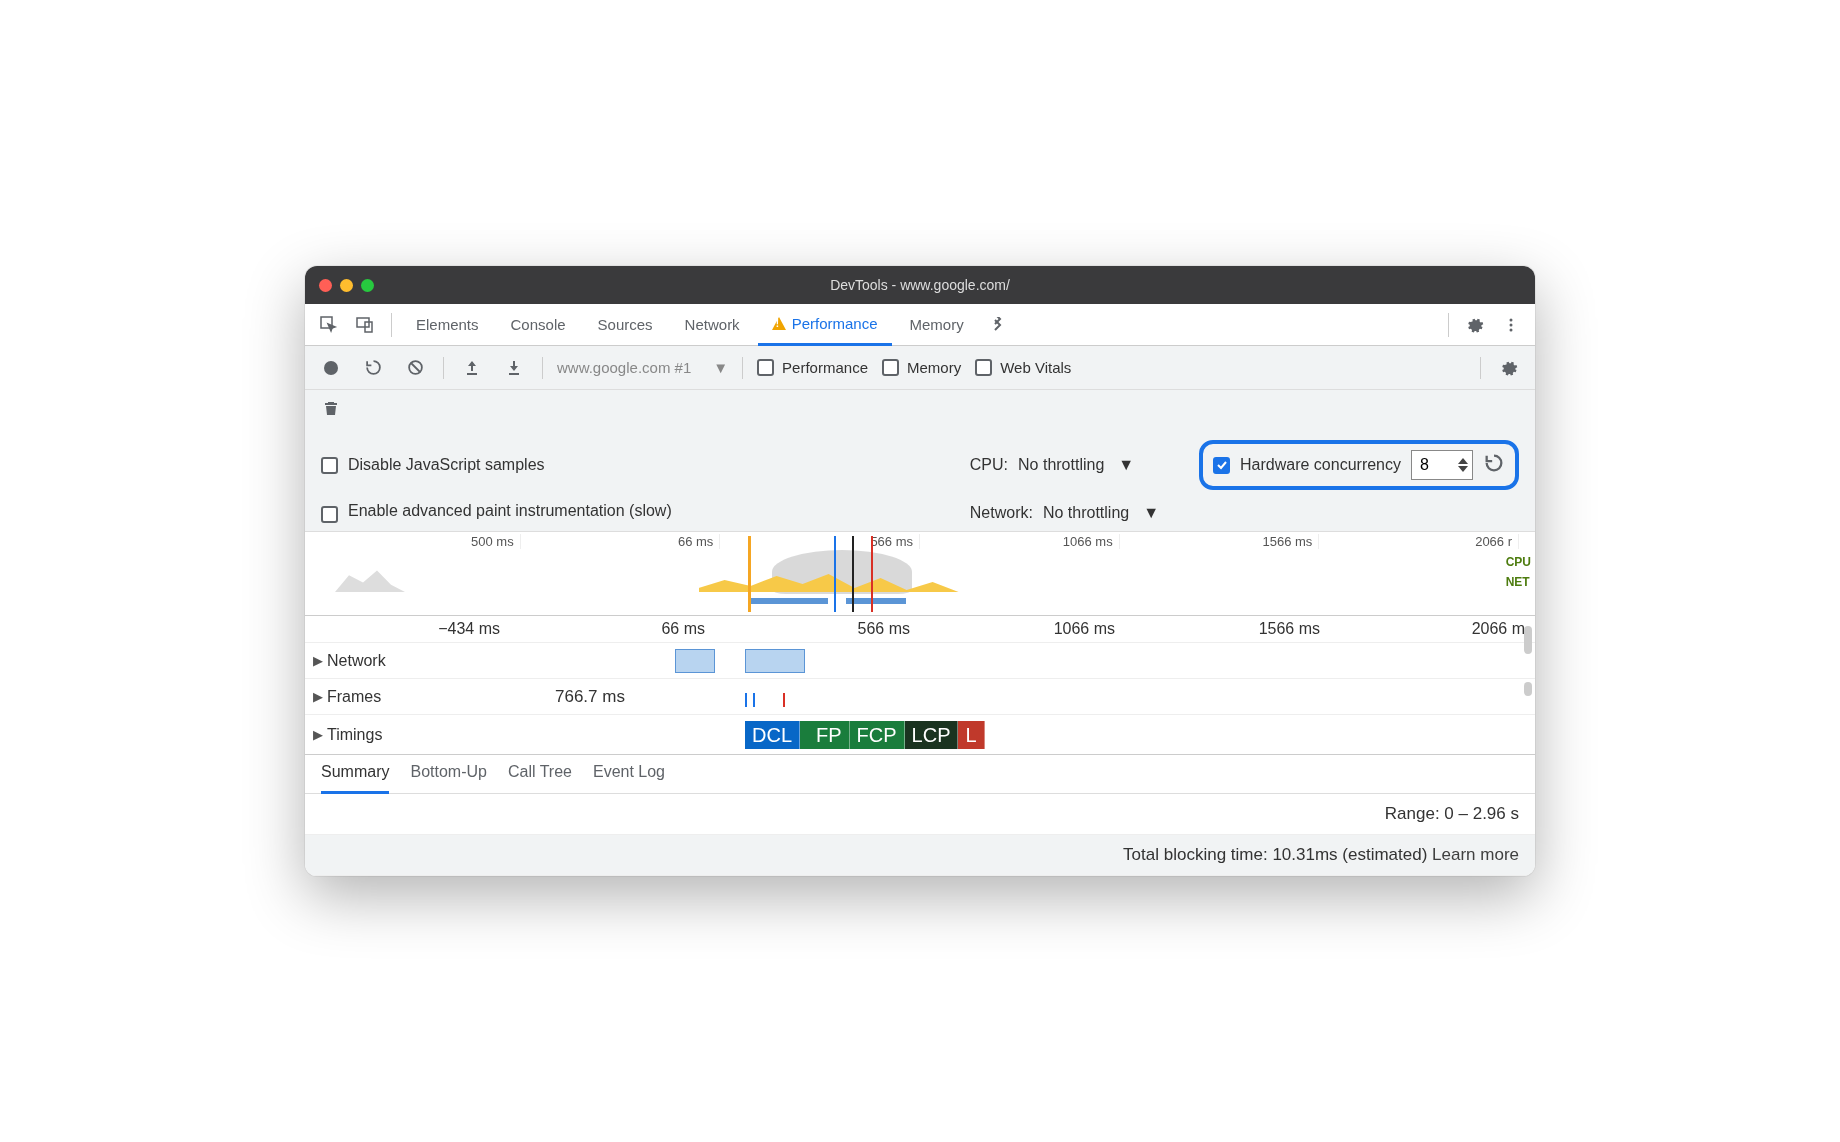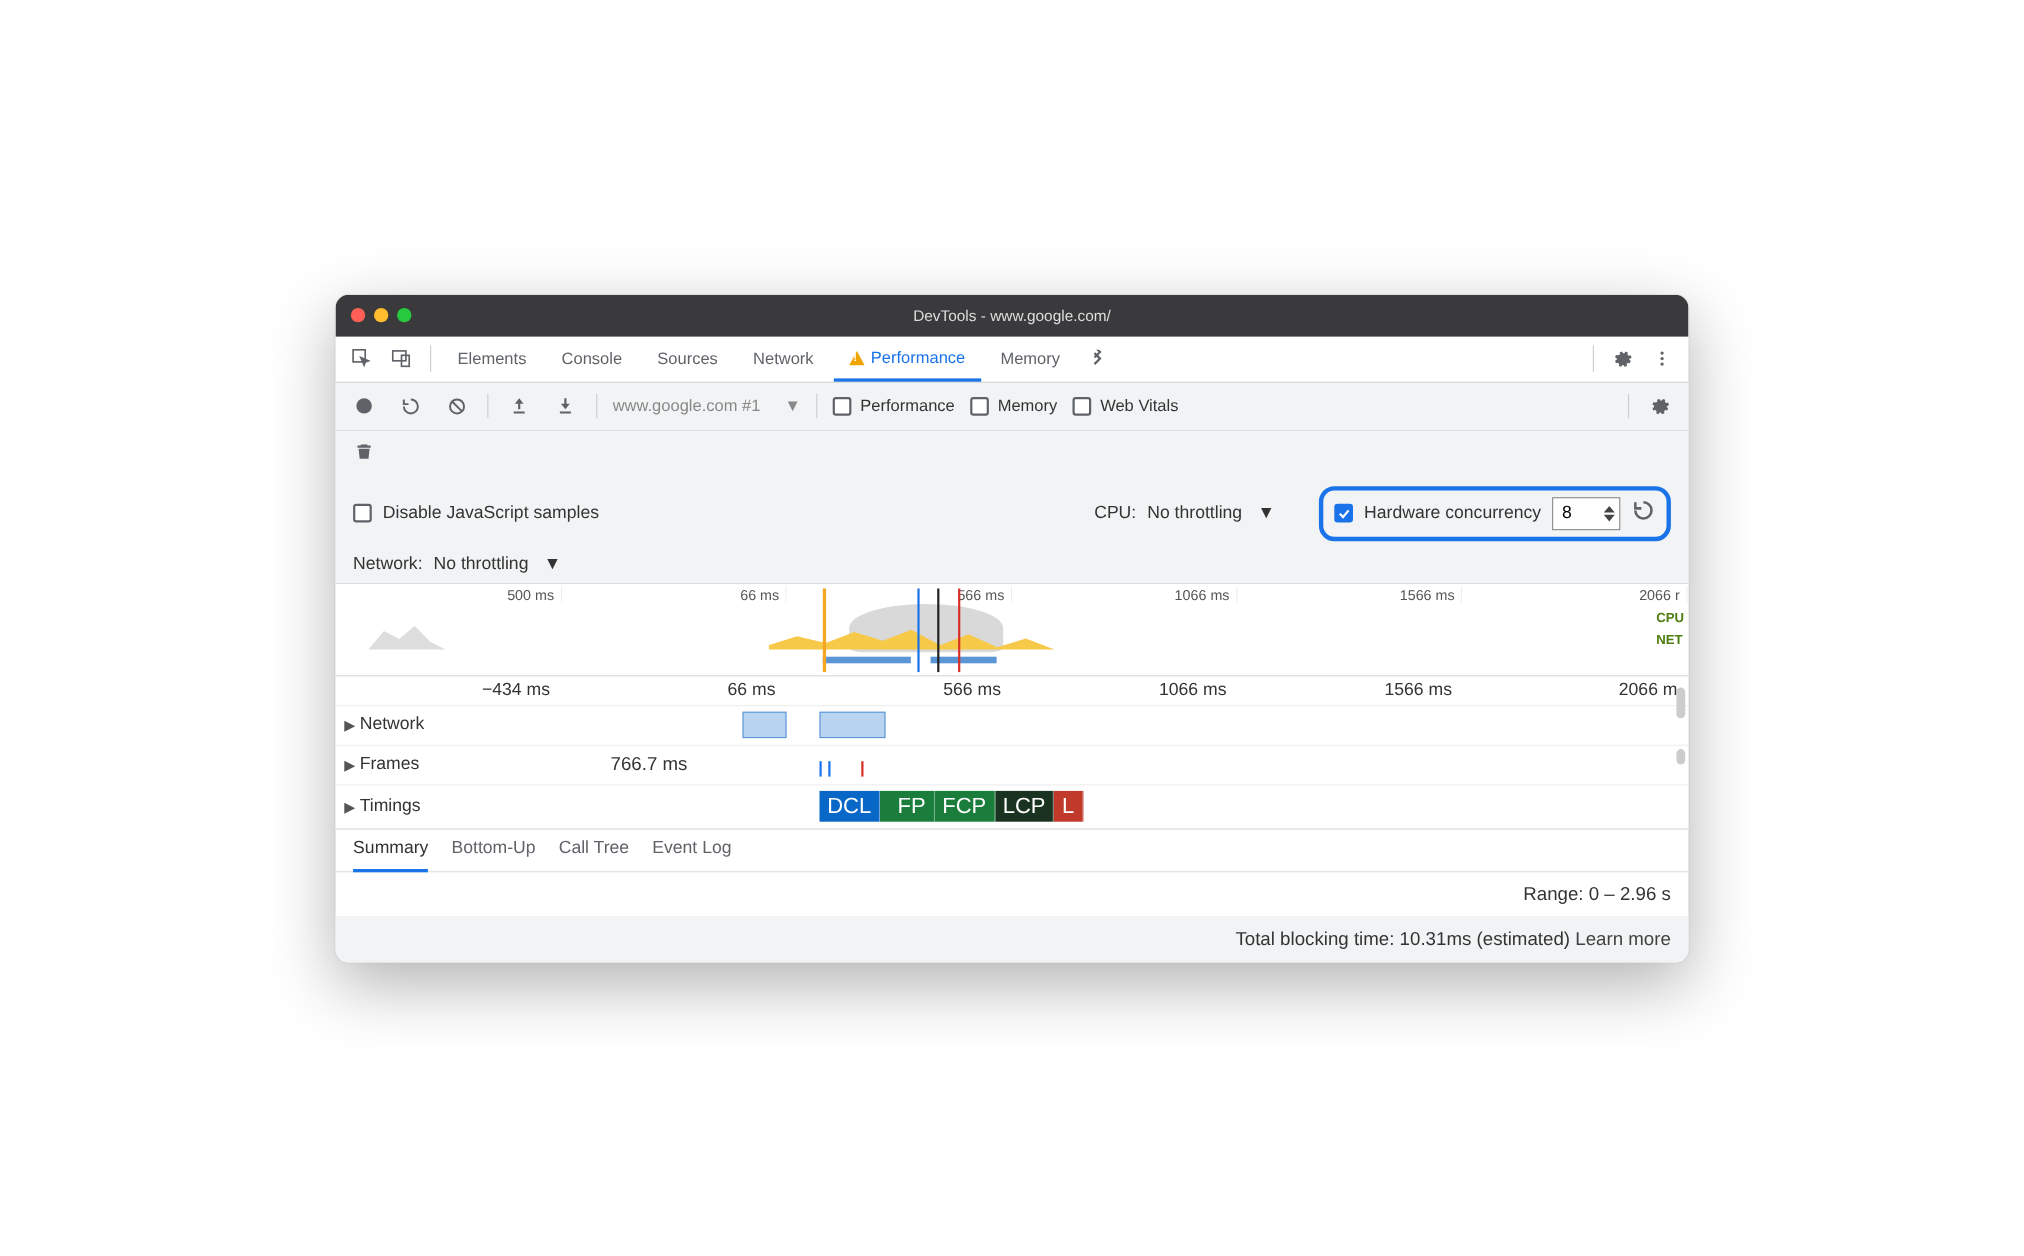--- a/index.html
+++ b/index.html
@@ -93,21 +93,21 @@
   justify-content:space-between; padding:0 4px 0 8px; font-size:16px; background:#fff;
 }
 .spin { display:flex; flex-direction:column; gap:0; }
 .spin div { width:0; height:0; border-left:5px solid transparent; border-right:5px solid transparent; cursor:pointer;}
 .spin .up { border-bottom:6px solid #444; margin-bottom:2px;}
 .spin .dn { border-top:6px solid #444; }
 
 .overview {
   height: 84px; border-bottom:1px solid #ccc; position:relative; background:#fff;
 }
-.overview .ruler { display:flex; font-size:13px; color:#555; padding:2px 1px 0; }
+.overview .ruler { display:flex; font-size:13px; color:#555; padding:2px 16px 0; }
 .overview .ruler span { flex:1; text-align:right; padding-right:6px; border-right:1px solid #eee; }
 .overview .labels { position:absolute; right:4px; top:20px; font-size:12px; font-weight:bold; color:#4d7c0f; text-align:left; line-height:20px;}
 .cpu-blob { position:absolute; left:38%; top:18px; width:140px; height:44px; background:#d0d0d0; border-radius:50% 50% 10% 10%; opacity:.8;}
 .cpu-wave { position:absolute; left:32%; top:40px; width:260px; height:20px; background:linear-gradient(90deg,#f7c948 0%,#f7c948 100%); clip-path:polygon(0 80%,10% 40%,20% 70%,30% 20%,40% 60%,50% 10%,60% 80%,70% 30%,80% 90%,90% 50%,100% 100%,0 100%);}
 .netbar { position:absolute; left:36%; top:66px; height:6px; width:80px; background:#5b95d6;}
 .netbar2 { position:absolute; left:44%; top:66px; height:6px; width:60px; background:#5b95d6;}
 .cpu-small { position:absolute; left:30px; top:36px; width:70px; height:24px; background:#ddd; clip-path:polygon(0 100%,20% 30%,40% 60%,60% 10%,80% 70%,100% 100%);}
 .ov-orange { position:absolute; left:36%; top:4px; width:3px; height:76px; background:#f5a623;}
 .ov-red { position:absolute; left:46%; top:4px; width:2px; height:76px; background:#d93025;}
 .ov-blue { position:absolute; left:43%; top:4px; width:2px; height:76px; background:#1a73e8;}
@@ -301,20 +301,24 @@
         </div>
       </div>
       <div style="color:#5f6368;cursor:pointer;">
         <svg width="22" height="22" viewBox="0 0 24 24" fill="none" stroke="currentColor" stroke-width="2.5">
             <path d="M4 12a8 8 0 108-8"></path>
             <path d="M4 4v6h6"></path>
           </svg>
       </div>
     </div>
 
+    <label class="multiline">
+      <span class="chkbox"></span>
+      <span class="lbl" style="max-width:360px">Enable advanced paint instrumentation (slow)</span>
+    </label>
     <div class="settings-row">
       <span class="lbl">Network:</span>
       <div class="select-pill">
         <span>No throttling</span>
         <span>▼</span>
       </div>
     </div>
     <div></div>
   </div>
 

